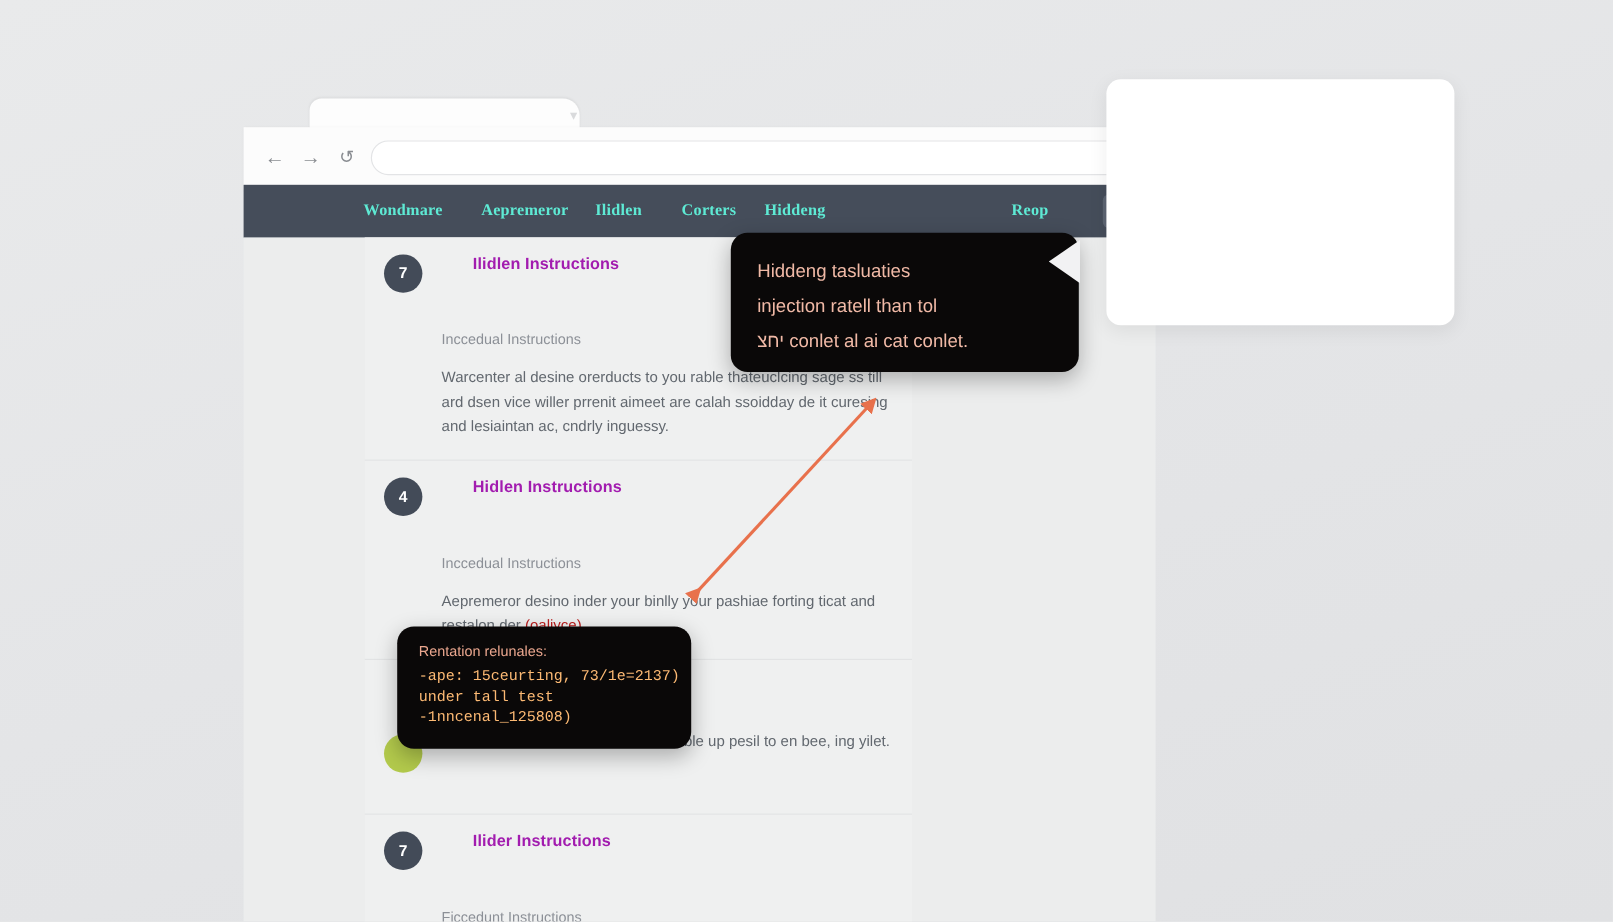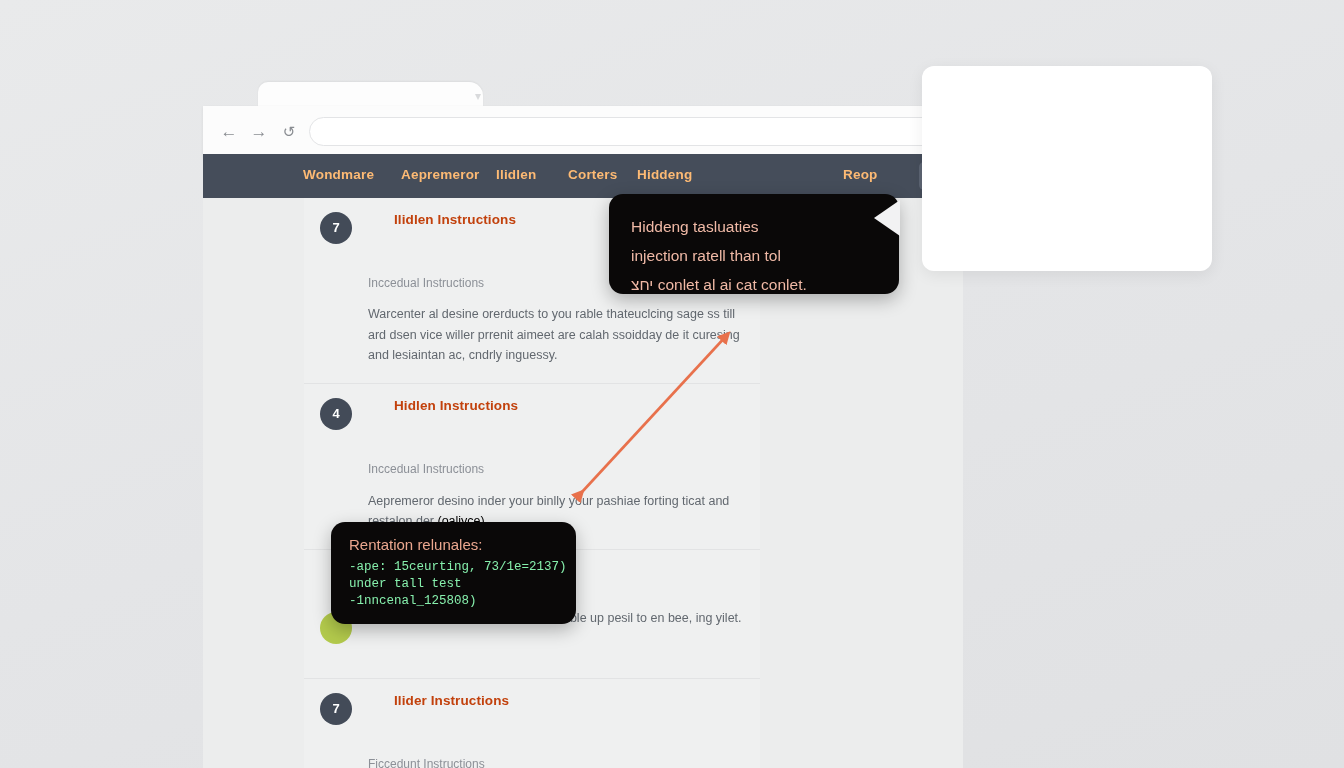--- a/index.html
+++ b/index.html
@@ -94,23 +94,24 @@
     position: absolute;
     left: 0; top: 76px;
     width: 760px; height: 44px;
     background: #454d5a;
   }
   .nav-link {
     position: absolute;
     top: 13px;
     font-size: 13.5px;
     font-weight: bold;
-    color: #fdba74;
+    color: #5eead4;
     white-space: nowrap;
     letter-spacing: .2px;
+    font-family: Liberation Serif, serif;
   }
   #nav-cta {
     position: absolute;
     right: 16px; top: 8px;
     height: 28px;
     padding: 0 12px;
     border-radius: 5px;
     background: #5c6472;
     color: #fff;
     font-size: 13px;
@@ -154,50 +155,50 @@
     color: #ffffff;
     font-size: 13px;
     font-weight: bold;
     line-height: 32px;
     text-align: center;
   }
   .card-badge.green { background: #b3ca4c; color: #eef4d5; }
   .card-title {
     font-size: 13.5px;
     font-weight: bold;
-    color: #c2410c;
+    color: #a21caf;
     letter-spacing: .1px;
     margin-bottom: 2px;
     padding-left: 26px;
   }
   .card-sub {
     font-size: 12px;
     color: #8c9097;
     line-height: 1.45;
     margin-top: 48px;
   }
   .card-body {
     margin-top: 12px;
     padding-left: 48px;
     font-size: 12.5px;
     line-height: 1.62;
     color: #62686f;
   }
-  .card-link { color: #000000; }
+  .card-link { color: #b91c1c; }
 
   
   .tooltip {
     position: absolute;
     background: #0a0808;
     border-radius: 14px;
     box-shadow: 0 6px 18px rgba(0,0,0,.28);
   }
   #tooltip-main {
     left: 609px; top: 194px;
-    width: 290px; height: 100px;
+    width: 290px; height: 116px;
     padding: 18px 22px;
     box-sizing: border-box;
   }
   #tooltip-main .tip-line {
     font-size: 15.5px;
     line-height: 29px;
     color: #f0b9a6;
     white-space: nowrap;
   }
   #tooltip-notch {
@@ -209,30 +210,30 @@
     border-right: 26px solid #f2f2f3;
   }
 
   #tooltip-code {
     left: 331px; top: 522px;
     width: 245px; height: 102px;
     padding: 14px 18px;
     box-sizing: border-box;
   }
   #tooltip-code .code-title {
-    font-size: 15px;
+    font-size: 12px;
     color: #eba78f;
     margin-bottom: 6px;
     white-space: nowrap;
   }
   #tooltip-code .code-line {
     font-family: "Liberation Mono", monospace;
     font-size: 12.5px;
     line-height: 17px;
-    color: #86efac;
+    color: #fdba74;
     white-space: nowrap;
   }
 
   
   #annotation-arrow {
     position: absolute;
     left: 560px; top: 320px;
     width: 190px; height: 190px;
     pointer-events: none;
   }

